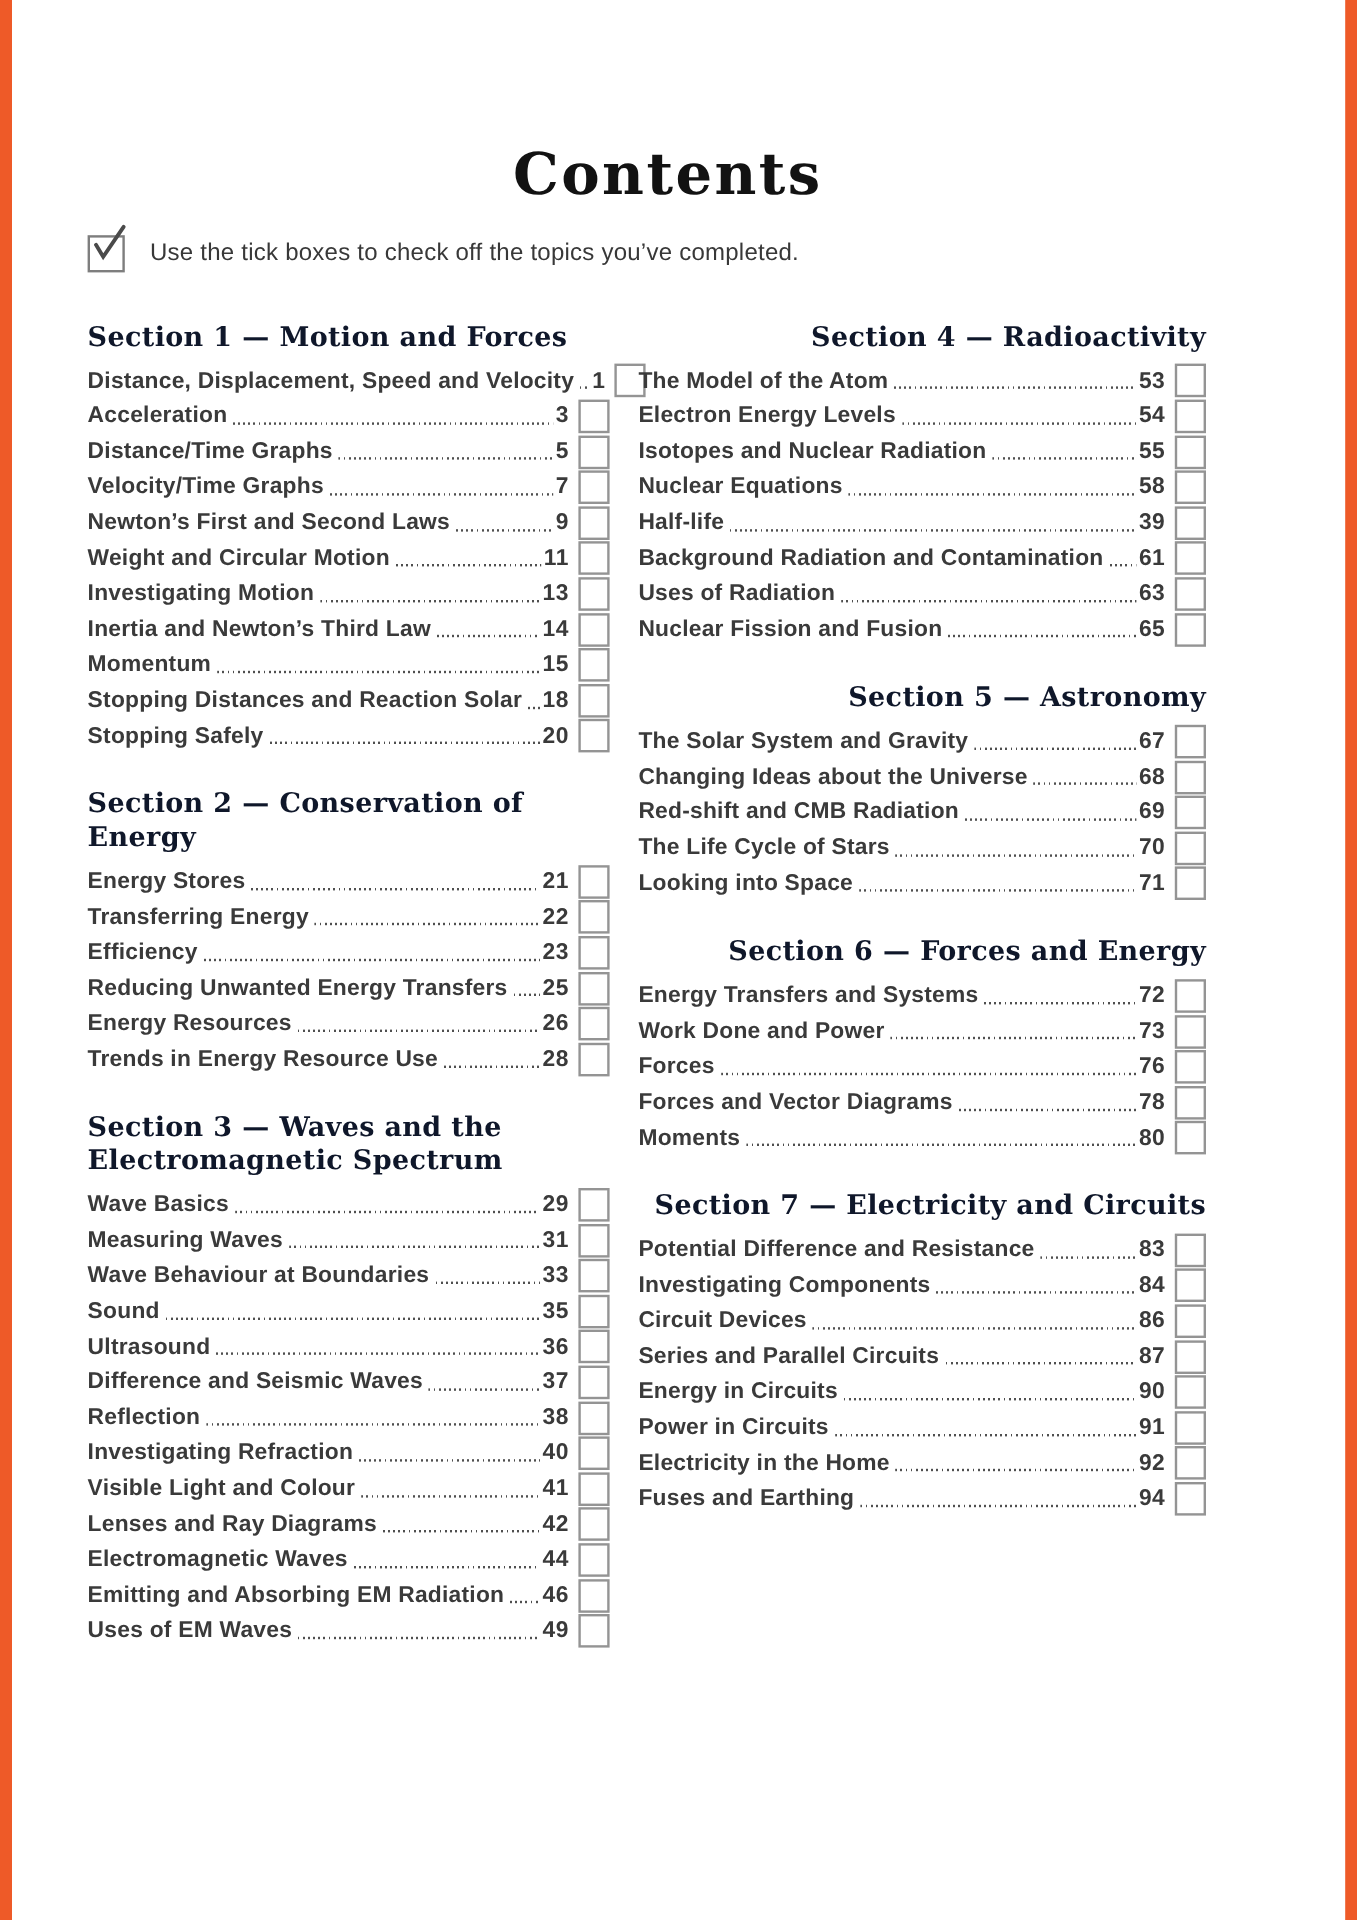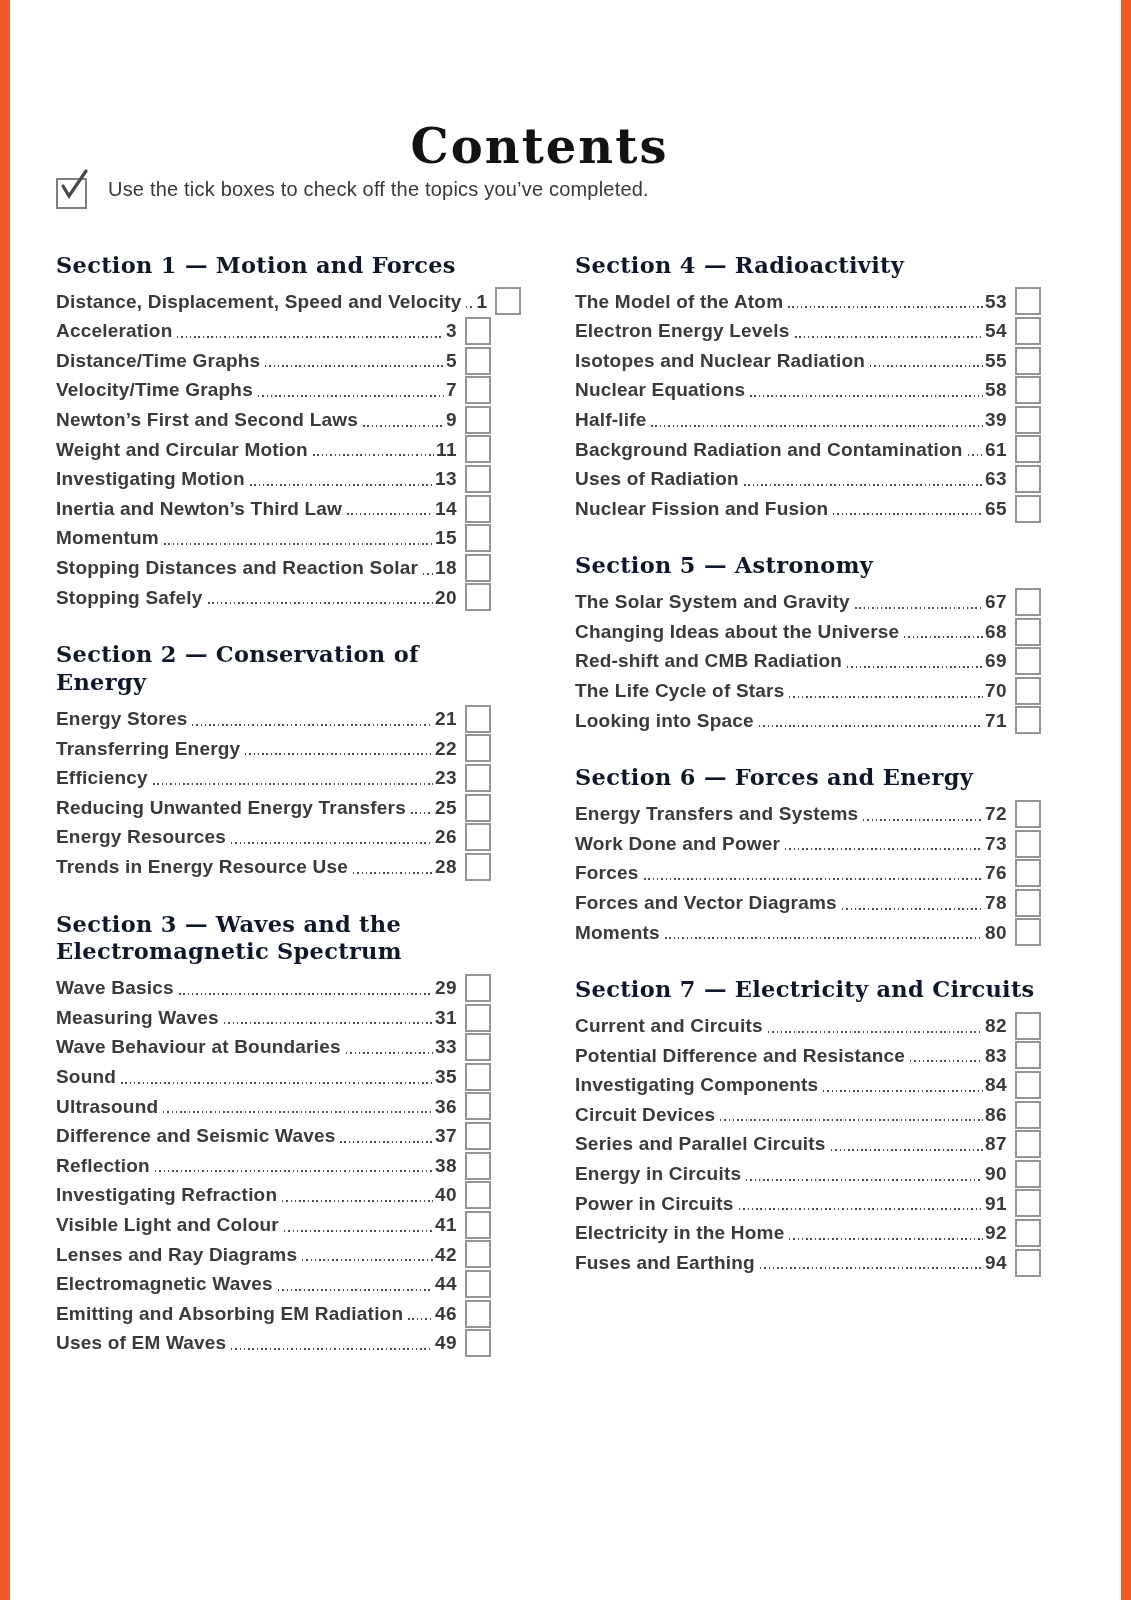--- a/index.html
+++ b/index.html
@@ -3,40 +3,40 @@
 <meta charset="utf-8">
 <style>
   html,body{margin:0;padding:0;}
   body{
     width:1131px;height:1600px;position:relative;background:#ffffff;
     font-family:"Liberation Sans",sans-serif;overflow:hidden;
   }
   .edge{position:absolute;top:0;width:10px;height:1600px;}
   .edge-left{left:0;}
   .edge-right{right:0;}
-  .content{position:absolute;left:56px;top:0;width:985px;}
+  .content{position:absolute;left:73px;top:0;width:985px;}
   h1.title{
     margin:120px 0 0 0;text-align:center;transform:translateX(-9px);
     font-family:"DejaVu Serif","Liberation Serif",serif;
     font-weight:700;font-size:48px;line-height:1.12;color:#121212;
     letter-spacing:2px;
   }
-  .instruction{display:flex;align-items:flex-start;margin-top:4px;height:36px;}
+  .instruction{display:flex;align-items:center;margin-top:20px;height:36px;}
   .tickbox-demo{
     position:relative;width:27px;height:27px;border:2px solid #7e7e7e;
     background:#fff;flex:none;
   }
   .tickbox-demo svg{position:absolute;left:1px;top:-9px;overflow:visible;}
   .instruction-text{
     margin-left:21px;font-size:20px;color:#383838;letter-spacing:0.2px;
   }
   .columns{display:flex;margin-top:38px;}
   .col{display:block;}
   .col-left{width:435px;}
-  .col-right{width:473px;margin-left:84px;}
+  .col-right{width:473px;margin-left:24px;text-align:right;}
   .section{margin-top:29px;}
   .section:first-child{margin-top:0;}
   .section-heading{
     margin:0 0 7px 0;
     font-family:"DejaVu Serif","Liberation Serif",serif;
     font-weight:700;font-size:22.5px;line-height:1.24;color:#0f172a;
     letter-spacing:0.3px;
   }
   .row{display:flex;align-items:baseline;height:29.6px;line-height:29.6px;font-weight:bold;}
   .topic-label{
@@ -436,26 +436,20 @@
     <span class="leader"></span>
     <span class="page-number">80</span>
     <span class="topic-checkbox"></span>
   </div>
 </div>
   </div>
 
   <div class="section">
     <h2 class="section-heading">Section 7 — Electricity and Circuits</h2>
     <div class="section-list">
-  <div class="row">
-    <span class="topic-label">Current and Circuits</span>
-    <span class="leader"></span>
-    <span class="page-number">82</span>
-    <span class="topic-checkbox"></span>
-  </div>
 
   <div class="row">
     <span class="topic-label">Potential Difference and Resistance</span>
     <span class="leader"></span>
     <span class="page-number">83</span>
     <span class="topic-checkbox"></span>
   </div>
 
   <div class="row">
     <span class="topic-label">Investigating Components</span>

